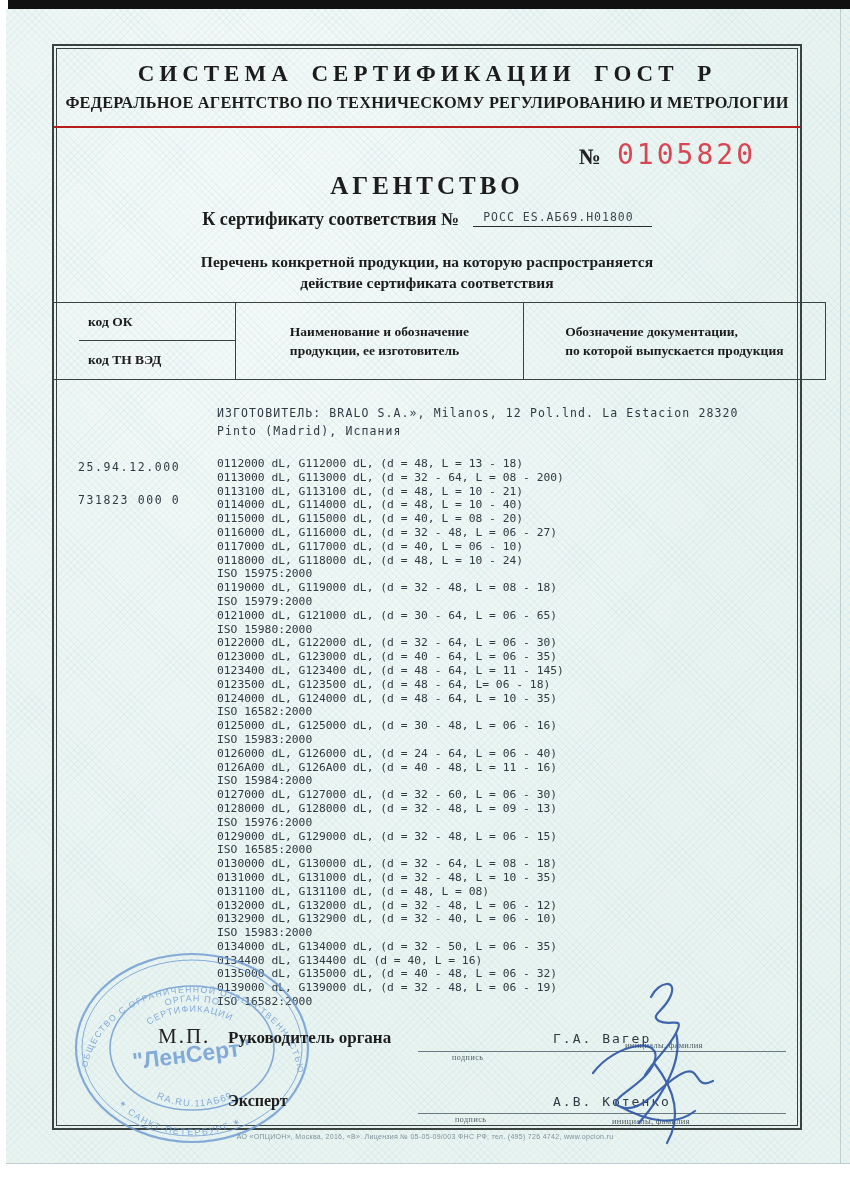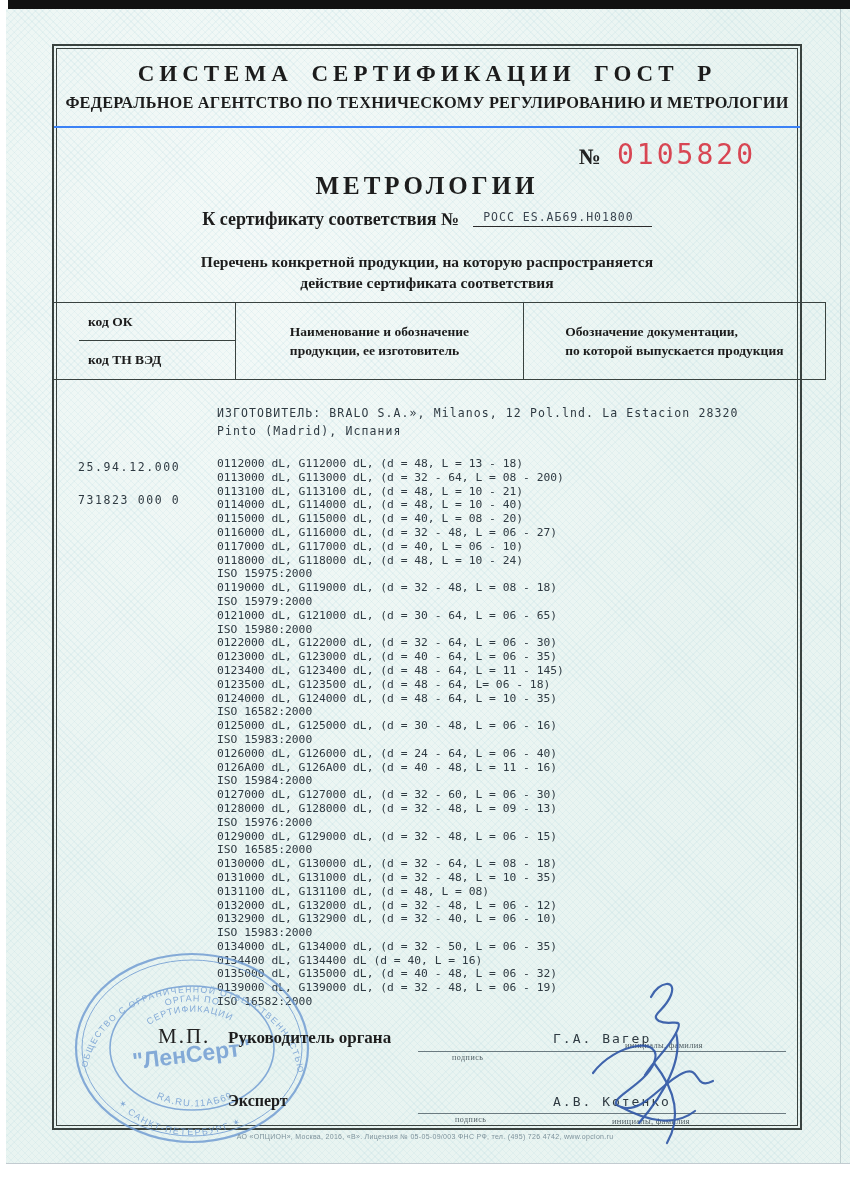--- a/index.html
+++ b/index.html
@@ -27,21 +27,21 @@
     position:absolute;left:52px;top:44px;width:746px;height:1082px;
     border:2px solid #39423f;
   }
   .frame-inner{
     position:absolute;left:2px;top:2px;right:2px;bottom:2px;
     border:1px solid #39423f;
   }
 
   .hdr{
     position:absolute;left:0;top:0;width:100%;height:80px;
-    border-bottom:2px solid #3b82f6;
+    border-bottom:2px solid #b91c1c;
     text-align:center;color:#1c1c1c;
   }
   .hdr-title{
     margin-top:15px;font-size:23px;font-weight:bold;letter-spacing:5px;word-spacing:8px;
   }
   .hdr-sub{
     margin-top:6px;font-size:16.5px;font-weight:bold;letter-spacing:0.2px;transform:scaleX(.99);
   }
 
   .blank-no{
@@ -150,21 +150,21 @@
 
   <div class="hdr">
     <div class="hdr-title">СИСТЕМА СЕРТИФИКАЦИИ ГОСТ Р</div>
     <div class="hdr-sub">ФЕДЕРАЛЬНОЕ АГЕНТСТВО ПО ТЕХНИЧЕСКОМУ РЕГУЛИРОВАНИЮ И МЕТРОЛОГИИ</div>
   </div>
 
   <div class="blank-no">
     <span class="nosym">№</span><span class="nodigits">0105820</span>
   </div>
 
-  <div class="doc-title">МЕТРОЛОГИИ</div>
+  <div class="doc-title">АГЕНТСТВО</div>
 
   <div class="cert-line">
     <span class="lbl">К сертификату соответствия №</span><span class="val mono">РОСС ES.АБ69.Н01800</span>
   </div>
 
   <div class="list-sub">Перечень конкретной продукции,  на которую распространяется
 действие сертификата соответствия</div>
 
   <div class="tbl">
     <div class="c1">

